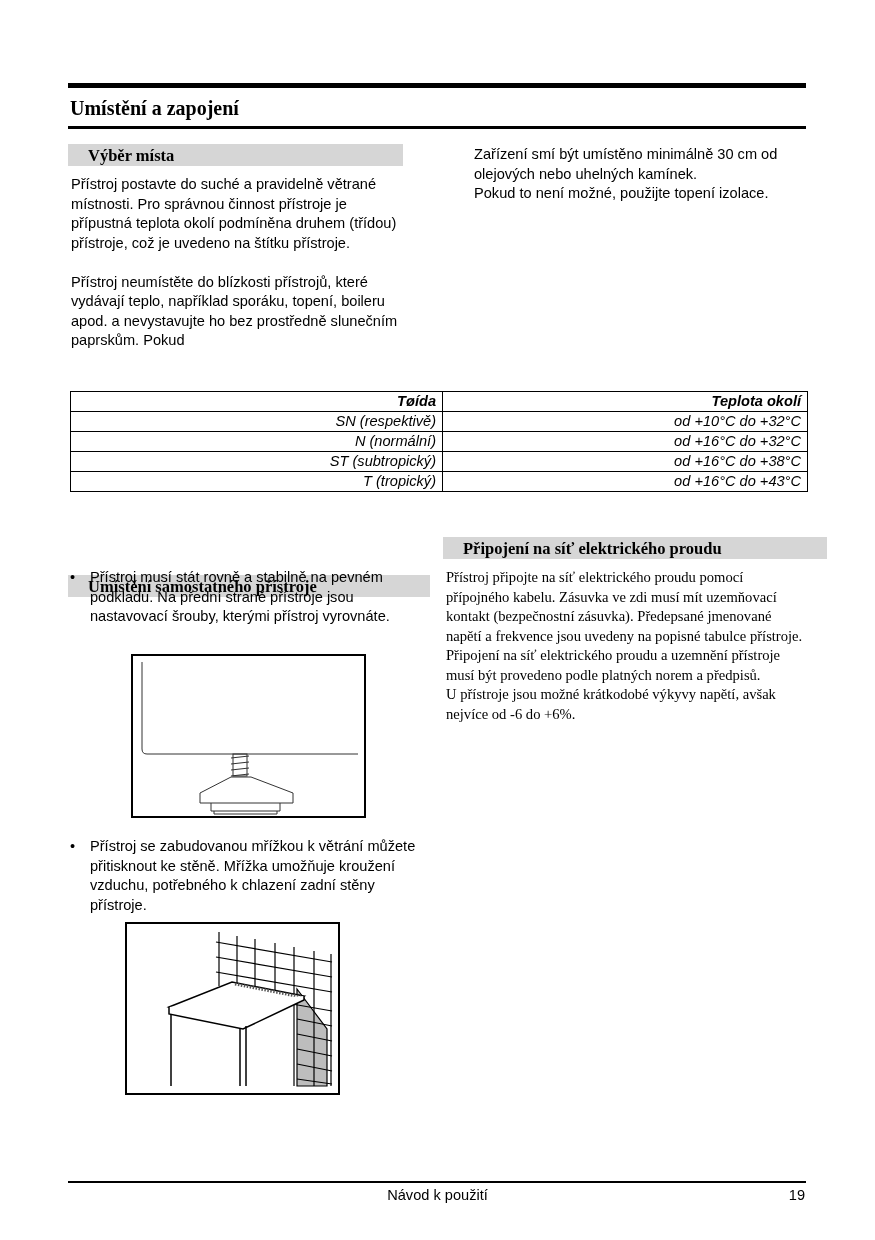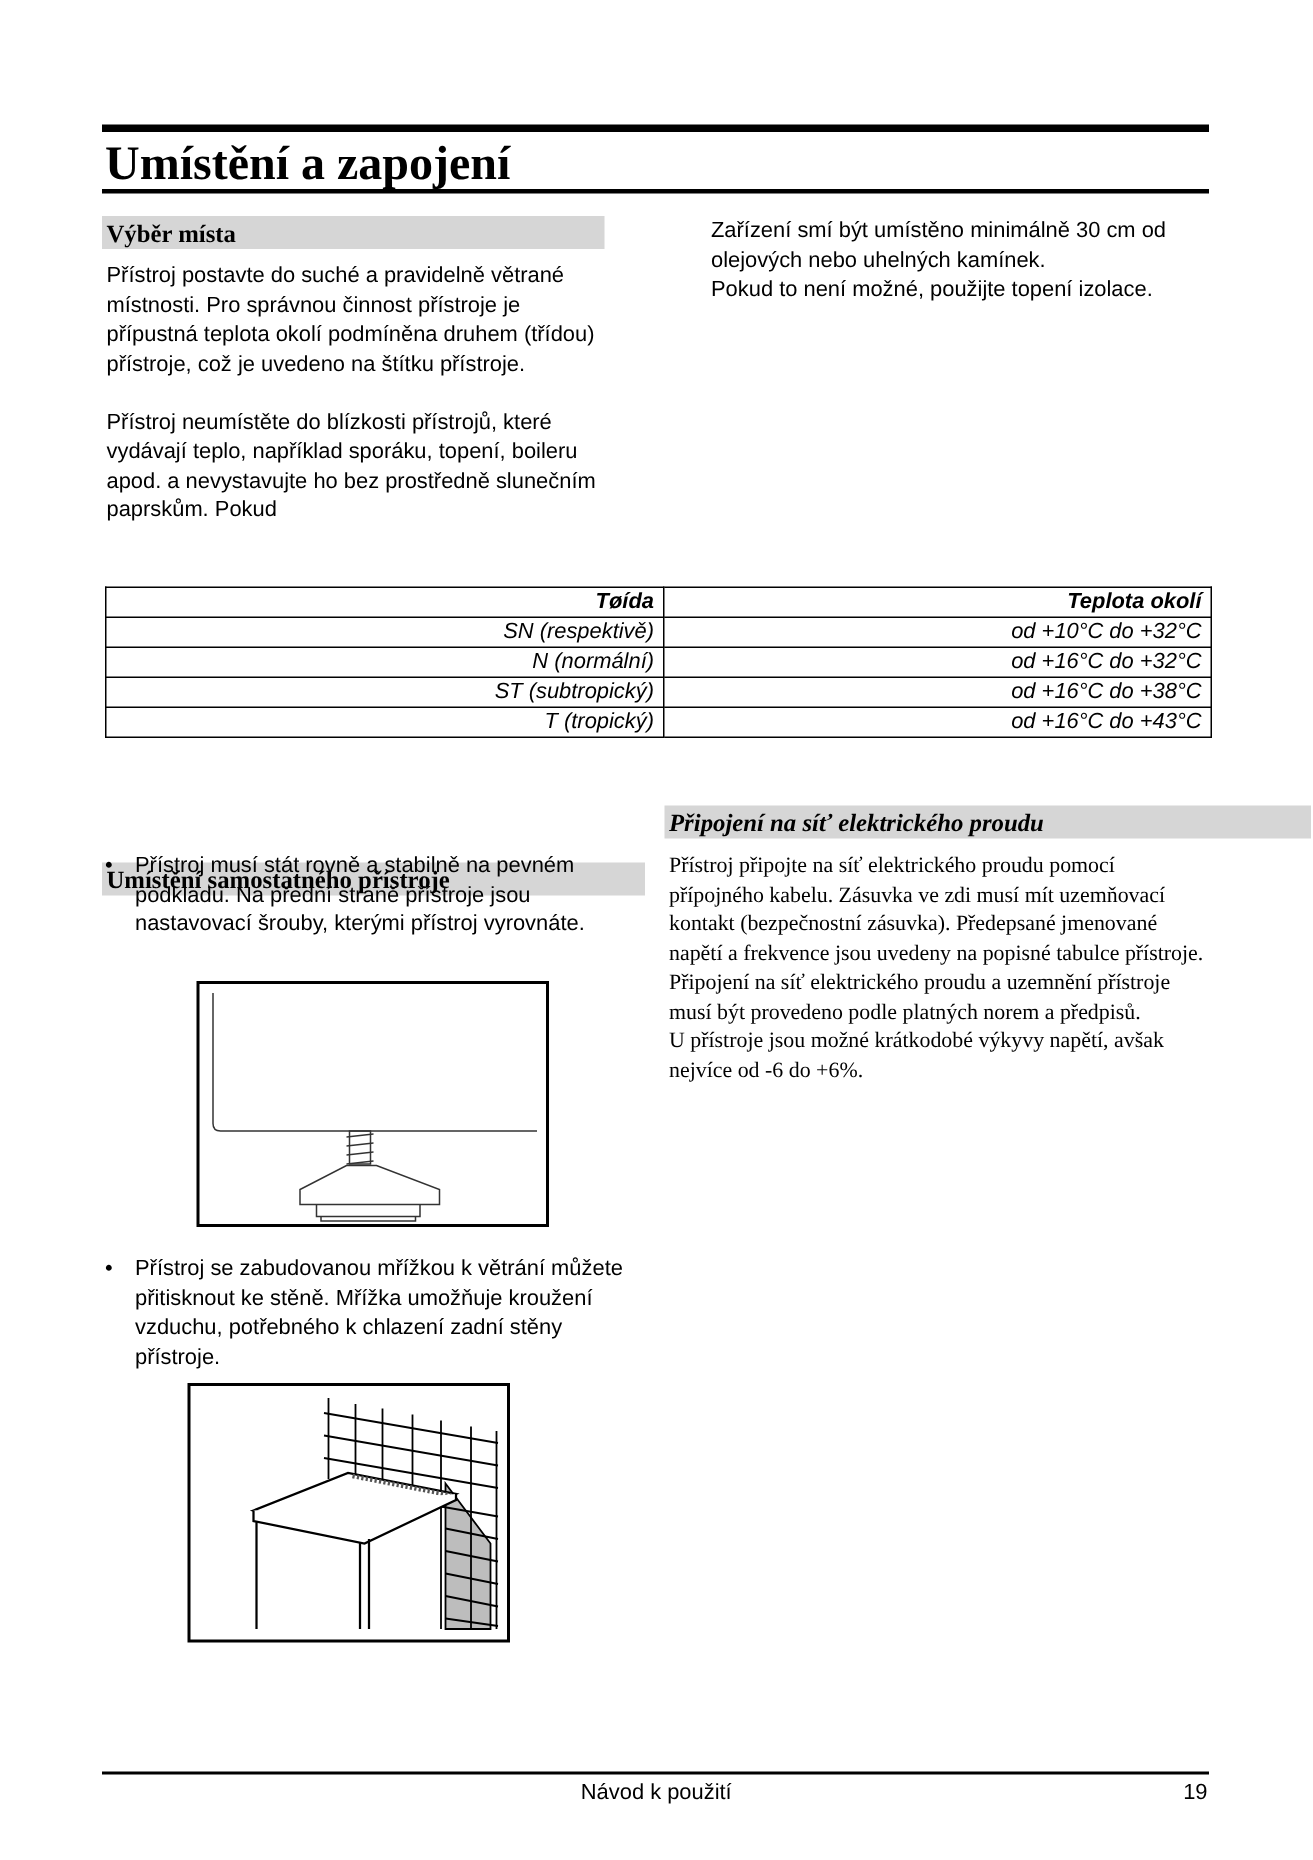--- a/index.html
+++ b/index.html
@@ -1,20 +1,20 @@
 <!DOCTYPE html>
 <html><head>
 <meta charset="utf-8">
 <style>
   html, body { margin: 0; padding: 0; background: #ffffff; }
   body { width: 875px; height: 1240px; position: relative; overflow: hidden; color: #000; font-family: "Liberation Sans", sans-serif; }
   .rule-top { position: absolute; left: 68px; top: 83px; width: 738px; height: 5px; background: #000; }
-  .title { position: absolute; left: 70px; top: 90px; font-family: "Liberation Serif", serif; font-weight: bold; font-size: 32px; line-height: 36px; margin: 0; }
+  .title { position: absolute; left: 70px; top: 90px; font-family: "Liberation Serif", serif; font-weight: bold; font-size: 20px; line-height: 36px; margin: 0; }
   .rule-title { position: absolute; left: 68px; top: 126px; width: 738px; height: 3px; background: #000; }
-  .section-head { position: absolute; height: 22px; background: #d6d6d6; font-family: "Liberation Serif", serif; font-weight: bold; font-size: 16.5px; line-height: 24px; padding-left: 3px; box-sizing: border-box; margin: 0; }
+  .section-head { position: absolute; height: 22px; background: #d6d6d6; font-family: "Liberation Serif", serif; font-weight: bold; font-size: 16.5px; line-height: 24px; padding-left: 20px; box-sizing: border-box; margin: 0; }
   .para { position: absolute; font-size: 14.6px; line-height: 19.5px; margin: 0; }
   .para p { margin: 0; }
   .gap { height: 19.5px; }
   sup { font-size: 9px; line-height: 0; vertical-align: 6px; }
   table.classes { position: absolute; left: 70px; top: 391px; width: 738px; border-collapse: collapse; font-size: 14.6px; }
   table.classes td, table.classes th { border: 1.5px solid #000; padding: 0 6px; height: 19px; line-height: 19px; text-align: right; font-style: italic; }
   table.classes th { font-weight: bold; }
   table.classes td:first-child, table.classes th:first-child { width: 359px; }
   .bullet-item { position: absolute; font-size: 14.6px; line-height: 19.5px; }
   .bullet-dot { position: absolute; left: 0; top: 0; width: 14px; }
@@ -122,21 +122,21 @@
     </g>
     <path d="M42 83 L105 58 L177 72 L116 100 Z" fill="#fff" stroke="#000" stroke-width="1.5"></path>
     <path d="M108 60 L174 73" stroke="#555" stroke-width="3" stroke-dasharray="1.5 1.5"></path>
     <path d="M42 83 V90 L116 105 L177 76 V72" fill="#fff" stroke="#000" stroke-width="1.5"></path>
     <line x1="44" y1="90" x2="44" y2="162" stroke="#000" stroke-width="1.5"></line>
     <line x1="113" y1="104" x2="113" y2="162" stroke="#000" stroke-width="1.5"></line>
     <line x1="119" y1="102" x2="119" y2="162" stroke="#000" stroke-width="1.5"></line>
   </svg>
 </div>
 
-<h2 class="section-head" style="left:443px; top:537px; width:431px;font-style:italic;">Připojení na síť elektrického proudu</h2>
+<h2 class="section-head" style="left:443px; top:537px; width:384px;">Připojení na síť elektrického proudu</h2>
 
 <div class="para" style="left:446px; top:568px; width:362px;font-family:Liberation Serif, serif;">
   <p>Přístroj připojte na síť elektrického proudu pomocí přípojného kabelu. Zásuvka ve zdi musí mít uzemňovací kontakt (bezpečnostní zásuvka). Předepsané jmenované napětí a frekvence jsou uvedeny na popisné tabulce přístroje. Připojení na síť elektrického proudu a uzemnění přístroje musí být provedeno podle platných norem a předpisů.</p>
   <p>U přístroje jsou možné krátkodobé výkyvy napětí, avšak nejvíce od -6 do +6%.</p>
 </div>
 
 <div class="rule-foot"></div>
 <div class="footer-title">Návod k použití</div>
 <div class="page-num">19</div>
 

